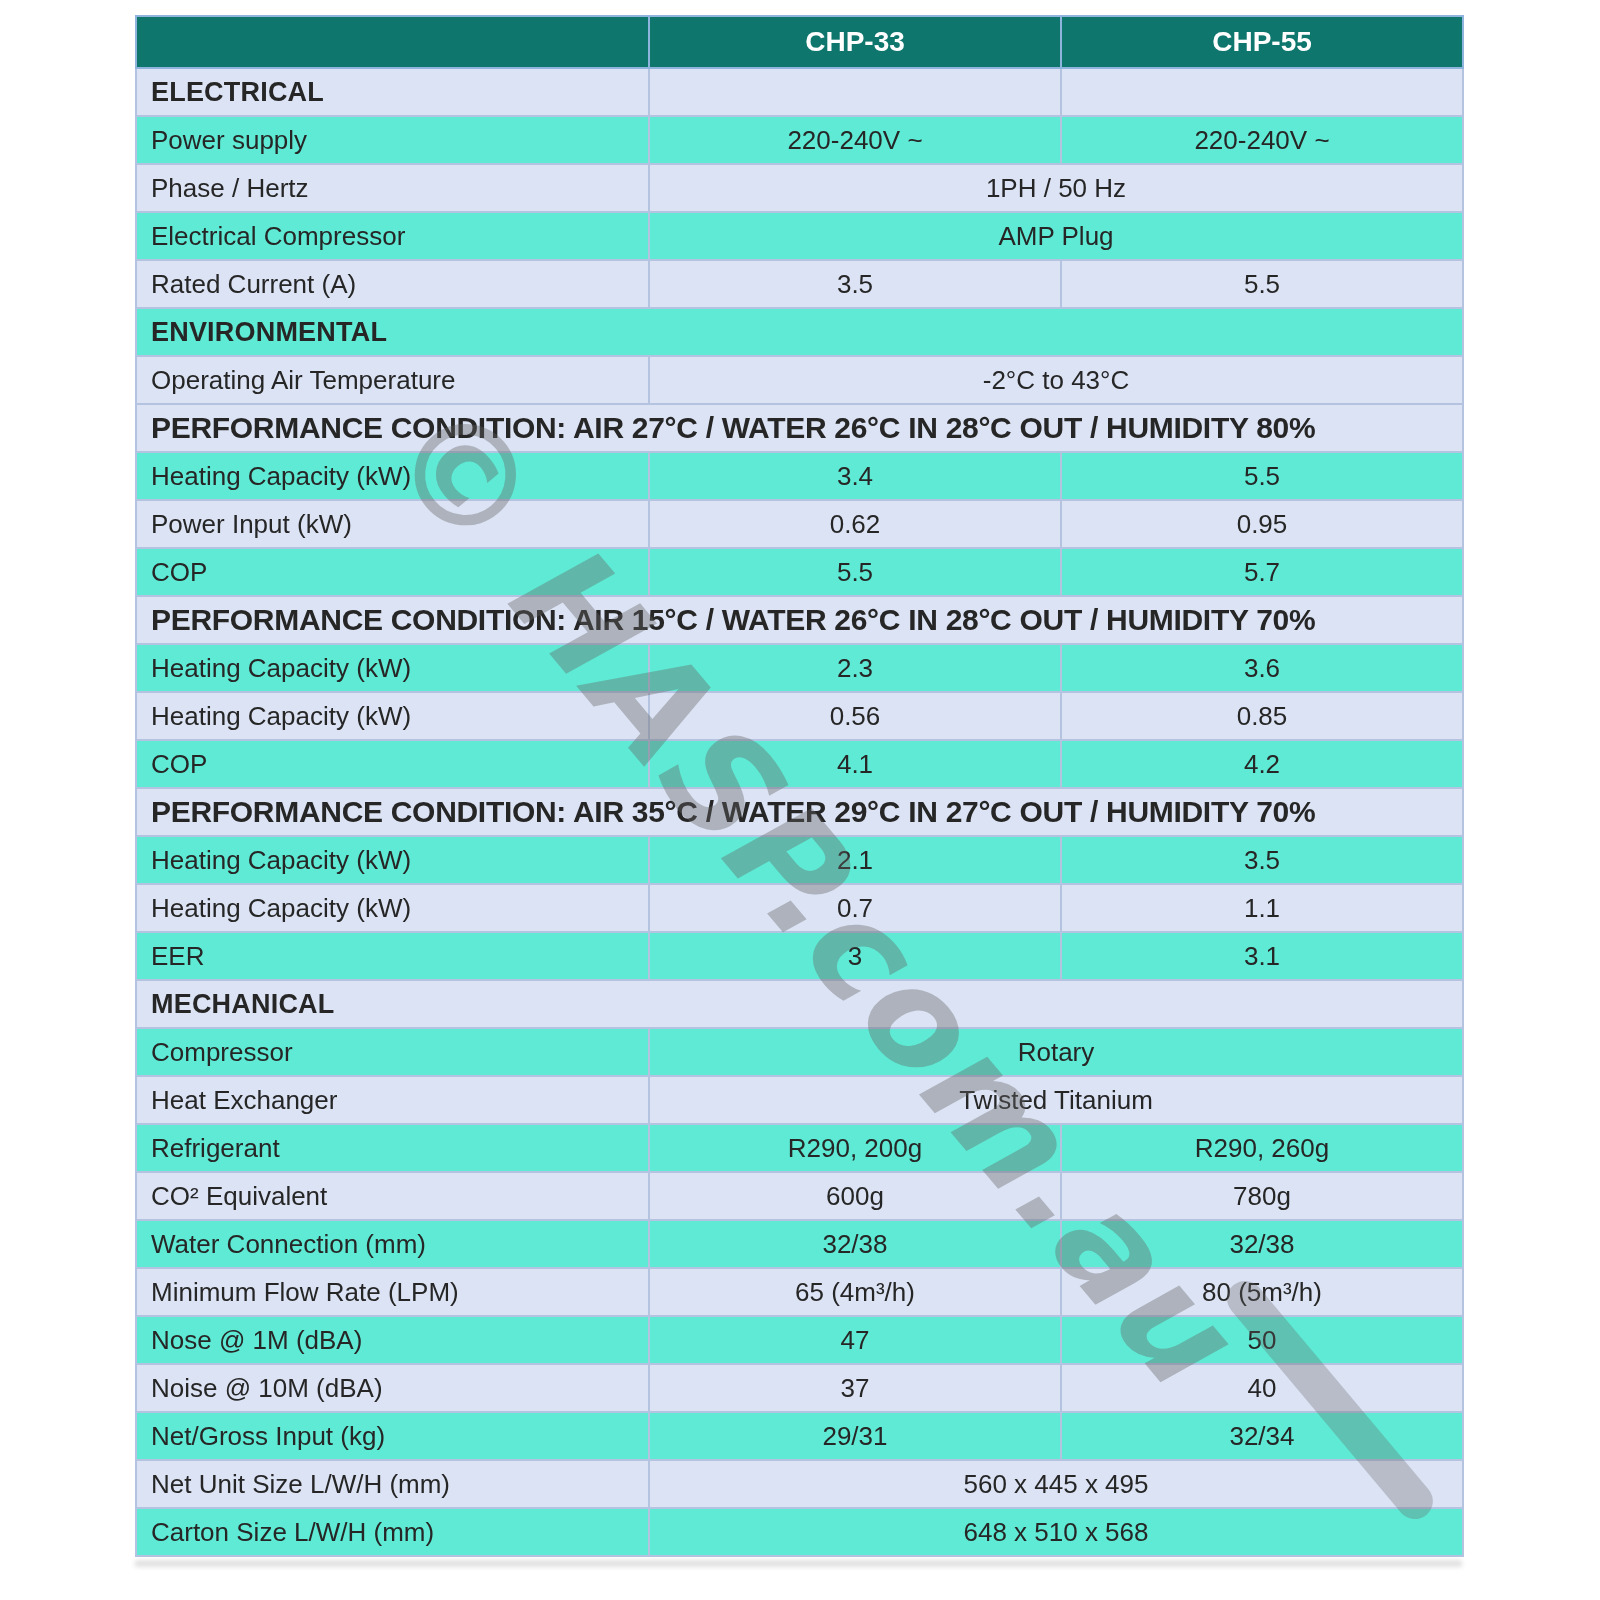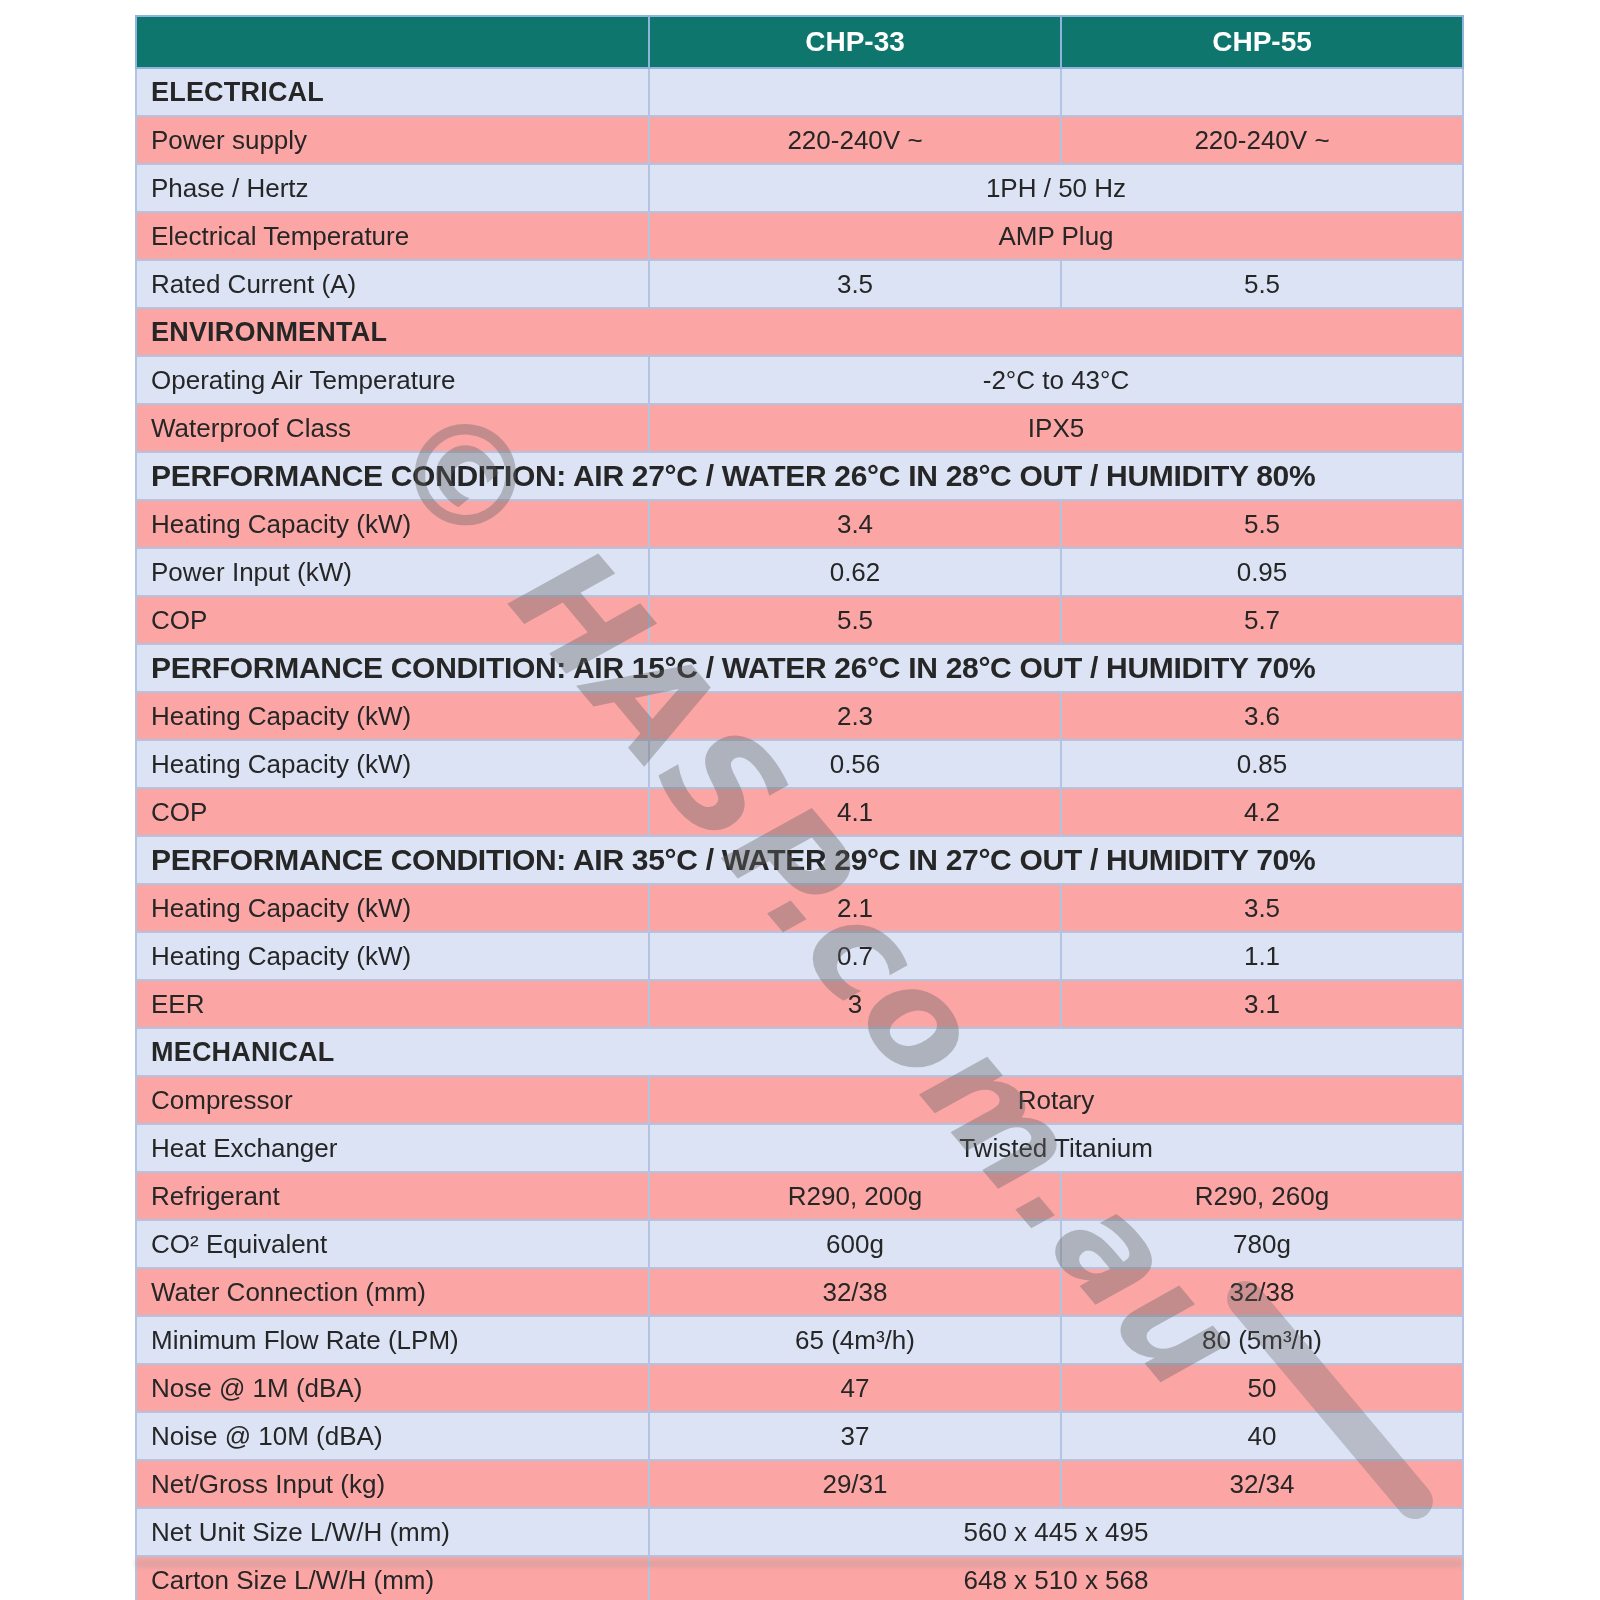--- a/index.html
+++ b/index.html
@@ -35,21 +35,21 @@
     height:48px;
     background:#0f766e;
     color:#ffffff;
     font-weight:bold;
     font-size:28px;
     text-align:center;
     border-color:#8fb4dd;
   }
   tbody td{height:44px;}
   tr.light td{background:#dbe3f4;}
-  tr.white td{background:#fca5a5;}
+  tr.white td{background:#5eead4;}
 
   td.label{padding-left:14px;text-align:left;}
   td.val{text-align:center;}
   td.section{
     padding-left:14px;text-align:left;
     font-weight:600;font-size:27px;letter-spacing:.2px;
   }
   td.condition{
     padding-left:14px;text-align:left;
     font-weight:600;font-size:30px;letter-spacing:-0.3px;
@@ -116,39 +116,35 @@
         <tr class="white">
           <td class="label">Power supply</td>
           <td class="val">220-240V ~</td>
           <td class="val">220-240V ~</td>
         </tr>
         <tr class="light">
           <td class="label">Phase / Hertz</td>
           <td class="val" colspan="2">1PH / 50 Hz</td>
         </tr>
         <tr class="white">
-          <td class="label">Electrical Temperature</td>
+          <td class="label">Electrical Compressor</td>
           <td class="val" colspan="2">AMP Plug</td>
         </tr>
         <tr class="light">
           <td class="label">Rated Current (A)</td>
           <td class="val">3.5</td>
           <td class="val">5.5</td>
         </tr>
         <tr class="white">
           <td class="section" colspan="3">ENVIRONMENTAL</td>
         </tr>
         <tr class="light">
           <td class="label">Operating Air Temperature</td>
           <td class="val" colspan="2">-2°C to 43°C</td>
         </tr>
-        <tr class="white">
-          <td class="label">Waterproof Class</td>
-          <td class="val" colspan="2">IPX5</td>
-        </tr>
         <tr class="light">
           <td class="condition" colspan="3"><strong>PERFORMANCE CONDITION:</strong> AIR 27°C / WATER 26°C IN 28°C OUT / HUMIDITY 80%</td>
         </tr>
         <tr class="white">
           <td class="label">Heating Capacity (kW)</td>
           <td class="val">3.4</td>
           <td class="val">5.5</td>
         </tr>
         <tr class="light">
           <td class="label">Power Input (kW)</td>

